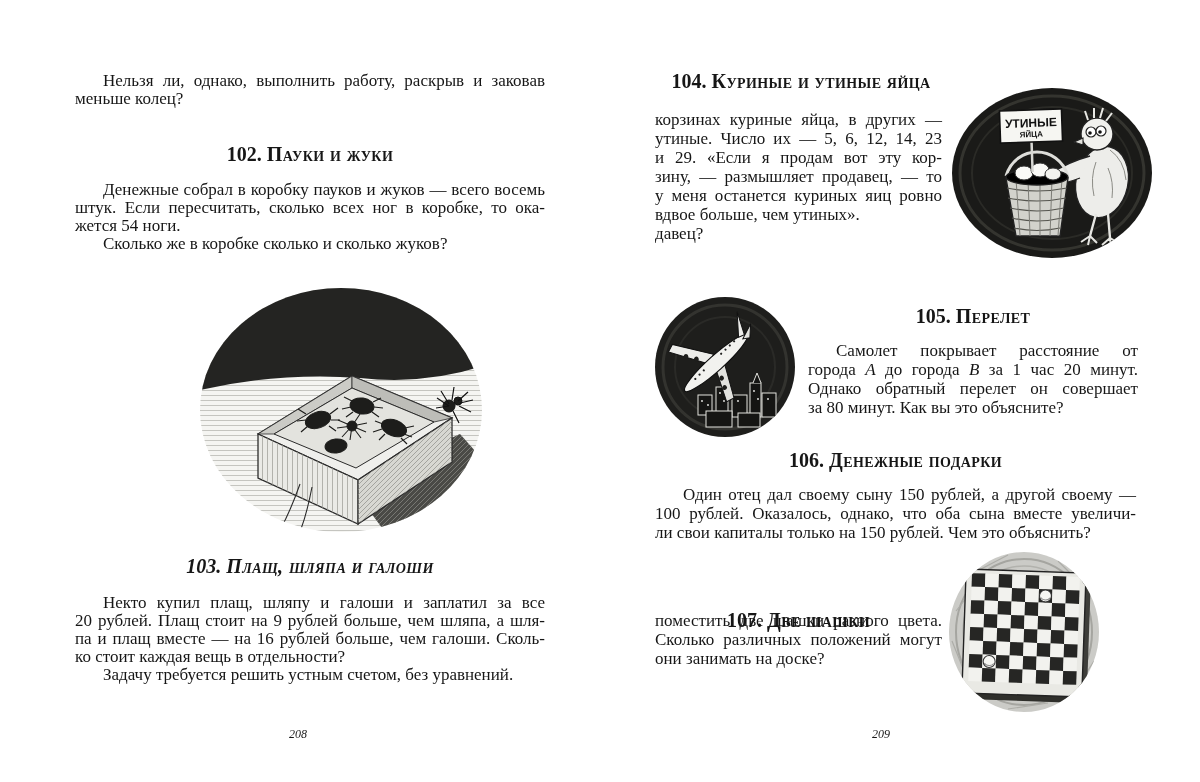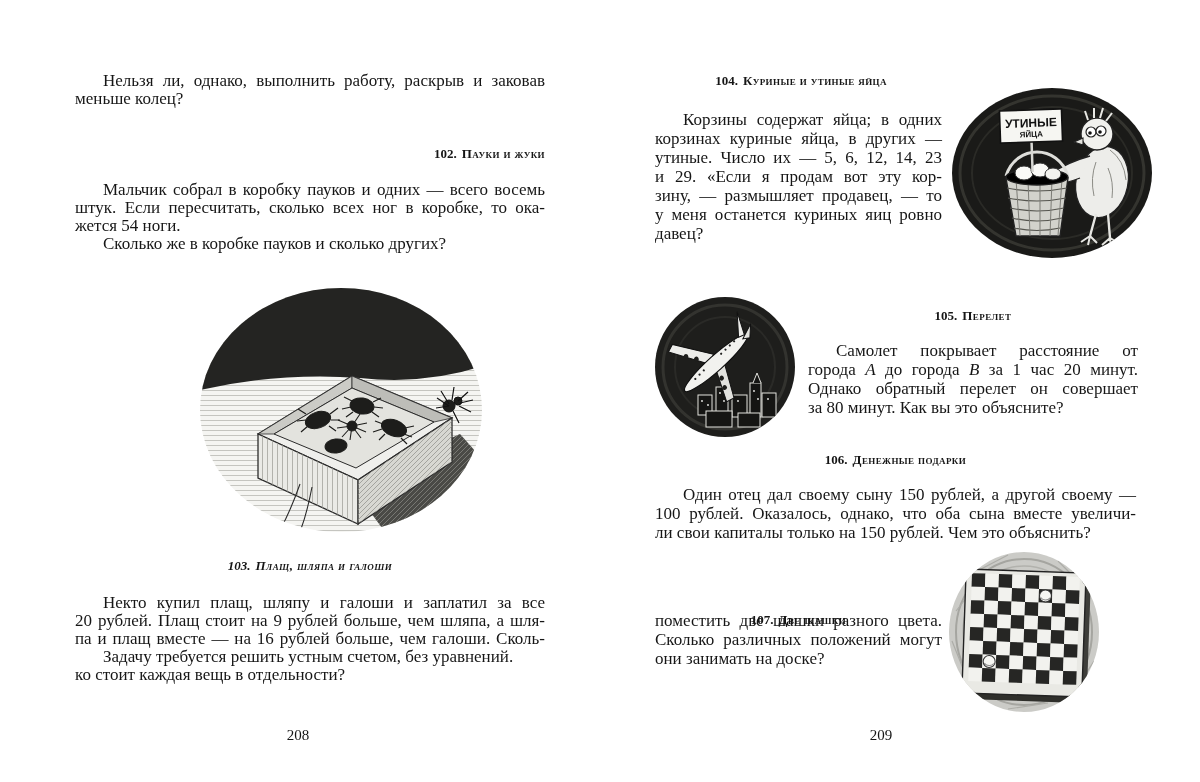--- a/index.html
+++ b/index.html
@@ -10,46 +10,46 @@
   .abs{position:absolute;}
   .ln{
     font-size:17px;line-height:18px;
     text-align:justify;text-align-last:justify;
   }
   .col-r .ln{line-height:19px;}
   .ln.ind{text-indent:28px;}
   .ln.last{text-align-last:left;}
   .it{font-style:italic;}
   .hd{
-    font-weight:bold;font-size:13px;line-height:20px;
+    font-weight:bold;font-size:20px;line-height:20px;
     text-align:center;white-space:nowrap;
   }
   .hd .ttl{font-variant:small-caps;margin-left:5px;letter-spacing:0.4px;}
-  .pagenum{font-size:15px;text-align:center;}
+  .pagenum{font-size:12px;text-align:center;font-style:italic;}
   svg{display:block;}
 </style>
 </head>
 <body>
 
 <section>
 
   <div class="abs" style="left:75px;top:72px;width:470px;">
     <div class="ln ind">Нельзя ли, однако, выполнить работу, раскрыв и заковав</div>
     <div class="ln last">меньше колец?</div>
   </div>
 
-  <div class="abs hd" style="left:75px;top:144px;width:470px;text-align:right;">
+  <div class="abs hd" style="left:75px;top:144px;width:470px;">
     <span>102.</span><span class="ttl">Пауки и жуки</span>
   </div>
 
   <div class="abs" style="left:75px;top:181px;width:470px;">
-    <div class="ln ind">Мальчик собрал в коробку пауков и одних — всего восемь</div>
+    <div class="ln ind">Денежные собрал в коробку пауков и жуков — всего восемь</div>
     <div class="ln">штук. Если пересчитать, сколько всех ног в коробке, то ока-</div>
     <div class="ln last">жется 54 ноги.</div>
-    <div class="ln ind last">Сколько же в коробке пауков и сколько других?</div>
+    <div class="ln ind last">Сколько же в коробке сколько и сколько жуков?</div>
   </div>
 
   <svg class="abs" style="left:200px;top:288px;" width="283" height="245" viewBox="0 0 283 245">
     <defs>
       <pattern id="sp-h" width="4" height="5" patternUnits="userSpaceOnUse">
         <path d="M0 2.5 H4" stroke="#b9b9b4" stroke-width="0.8"></path>
       </pattern>
       <pattern id="sp-d" width="5" height="5" patternUnits="userSpaceOnUse">
         <path d="M0 5 L5 0" stroke="#8e8e88" stroke-width="0.7"></path>
       </pattern>
@@ -100,22 +100,22 @@
   </svg>
 
   <div class="abs hd" style="left:75px;top:556px;width:470px;font-style:italic;">
     <span>103.</span><span class="ttl">Плащ, шляпа и галоши</span>
   </div>
 
   <div class="abs" style="left:75px;top:594px;width:470px;">
     <div class="ln ind">Некто купил плащ, шляпу и галоши и заплатил за все</div>
     <div class="ln">20 рублей. Плащ стоит на 9 рублей больше, чем шляпа, а шля-</div>
     <div class="ln">па и плащ вместе — на 16 рублей больше, чем галоши. Сколь-</div>
+    <div class="ln last">ко стоит каждая вещь в отдельности?</div>
     <div class="ln ind last">Задачу требуется решить устным счетом, без уравнений.</div>
-    <div class="ln last">ко стоит каждая вещь в отдельности?</div>
   </div>
 
   <div class="abs pagenum" style="left:75px;top:727px;width:446px;">208</div>
 </section>
 
 <section class="col-r">
 
   <div class="abs hd" style="left:655px;top:71px;width:292px;">
     <span>104.</span><span class="ttl">Куриные и утиные яйца</span>
   </div>
@@ -160,26 +160,26 @@
       <g transform="rotate(-2 81 40)">
         <line x1="81" y1="56" x2="81" y2="86" stroke="#d8d8d4" stroke-width="2.5"></line>
         <rect x="50" y="24" width="62" height="32" fill="#f6f6f2" stroke="#111" stroke-width="1.6"></rect>
         <text x="81" y="41" text-anchor="middle" font-family="Liberation Sans, sans-serif" font-size="12" font-weight="bold" fill="#111">УТИНЫЕ</text>
         <text x="81" y="51" text-anchor="middle" font-family="Liberation Sans, sans-serif" font-size="8" font-weight="bold" fill="#111">ЯЙЦА</text>
       </g>
     </g>
   </svg>
 
   <div class="abs" style="left:655px;top:110px;width:287px;">
-    <div class="ln ind">Корзины содержат яйца; в одних</div>
     <div class="ln">корзинах куриные яйца, в других —</div>
     <div class="ln">утиные. Число их — 5, 6, 12, 14, 23</div>
     <div class="ln">и 29. «Если я продам вот эту кор-</div>
     <div class="ln">зину, — размышляет продавец, — то</div>
     <div class="ln">у меня останется куриных яиц ровно</div>
+    <div class="ln last">вдвое больше, чем утиных».</div>
     <div class="ln last">давец?</div>
   </div>
 
   <svg class="abs" style="left:654px;top:295px;" width="142" height="144" viewBox="0 0 142 144">
     <defs>
         <clipPath id="pl-clip">
           <circle cx="71" cy="72" r="70"></circle>
         </clipPath>
       </defs>
     <g clip-path="url(#pl-clip)">

